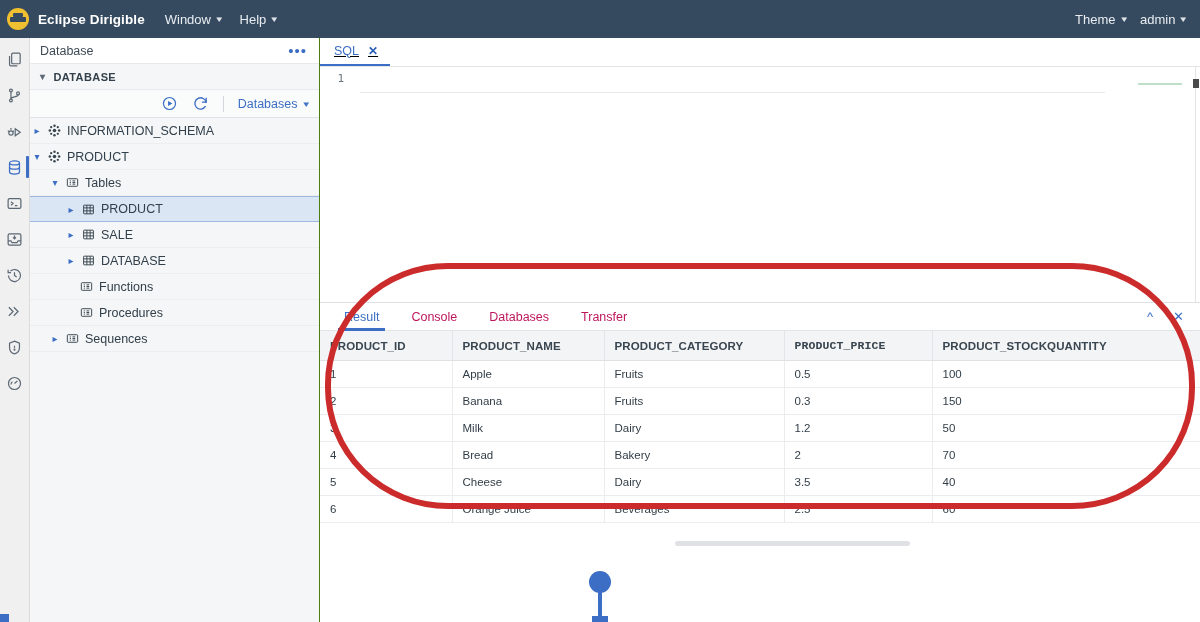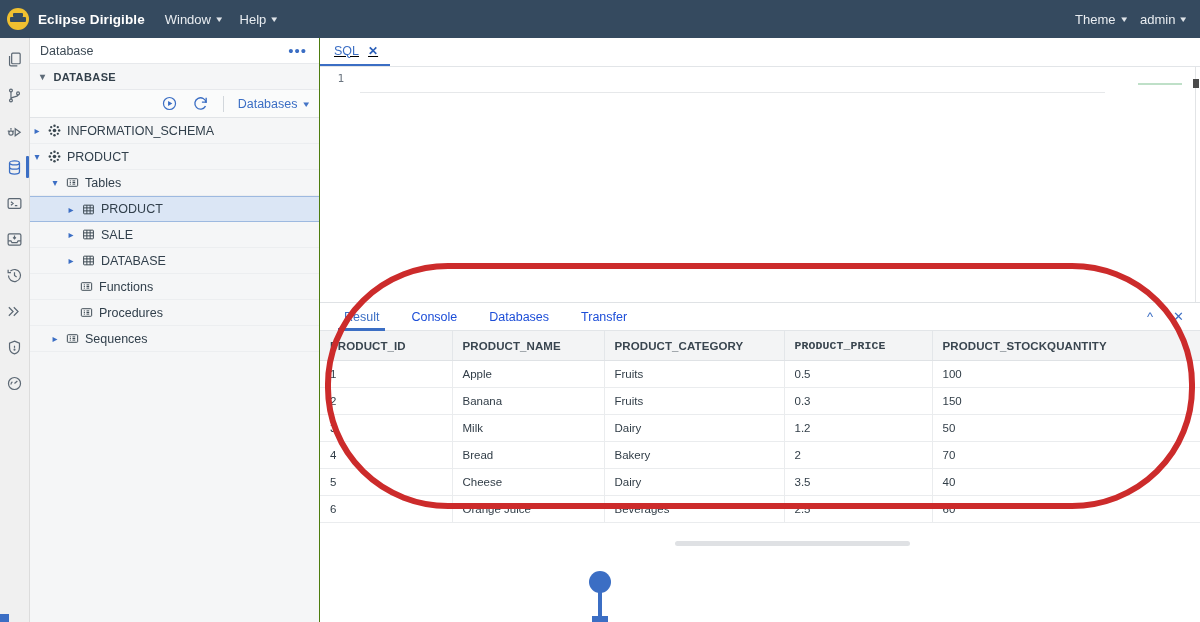--- a/index.html
+++ b/index.html
@@ -120,21 +120,21 @@
   
   .results {
     position:absolute; left:0; top:264px; width:880px; height:320px;
     background:#fff; border-top:1px solid #dfe2e5;
   }
   .res-tabs {
     height:28px; display:flex; align-items:center; padding-left:8px;
     border-bottom:1px solid #e2e5e8; position:relative;
   }
   .rtab {
-    font-size:12.5px; color:#1d4ed8; padding:0 16px; height:28px;
+    font-size:12.5px; color:#be185d; padding:0 16px; height:28px;
     display:flex; align-items:center; position:relative;
   }
   .rtab.active { color:#3b6ec4; }
   .rtab.active::after {
     content:""; position:absolute; left:10px; right:10px; bottom:0; height:2.5px; background:#3b6ec4;
   }
   .res-actions { margin-left:auto; display:flex; align-items:center; gap:20px; padding-right:16px; color:#3b6ec4; }
   .res-actions span { font-size:13px; cursor:pointer; }
 
   table.grid { width:880px; border-collapse:collapse; table-layout:fixed; }

